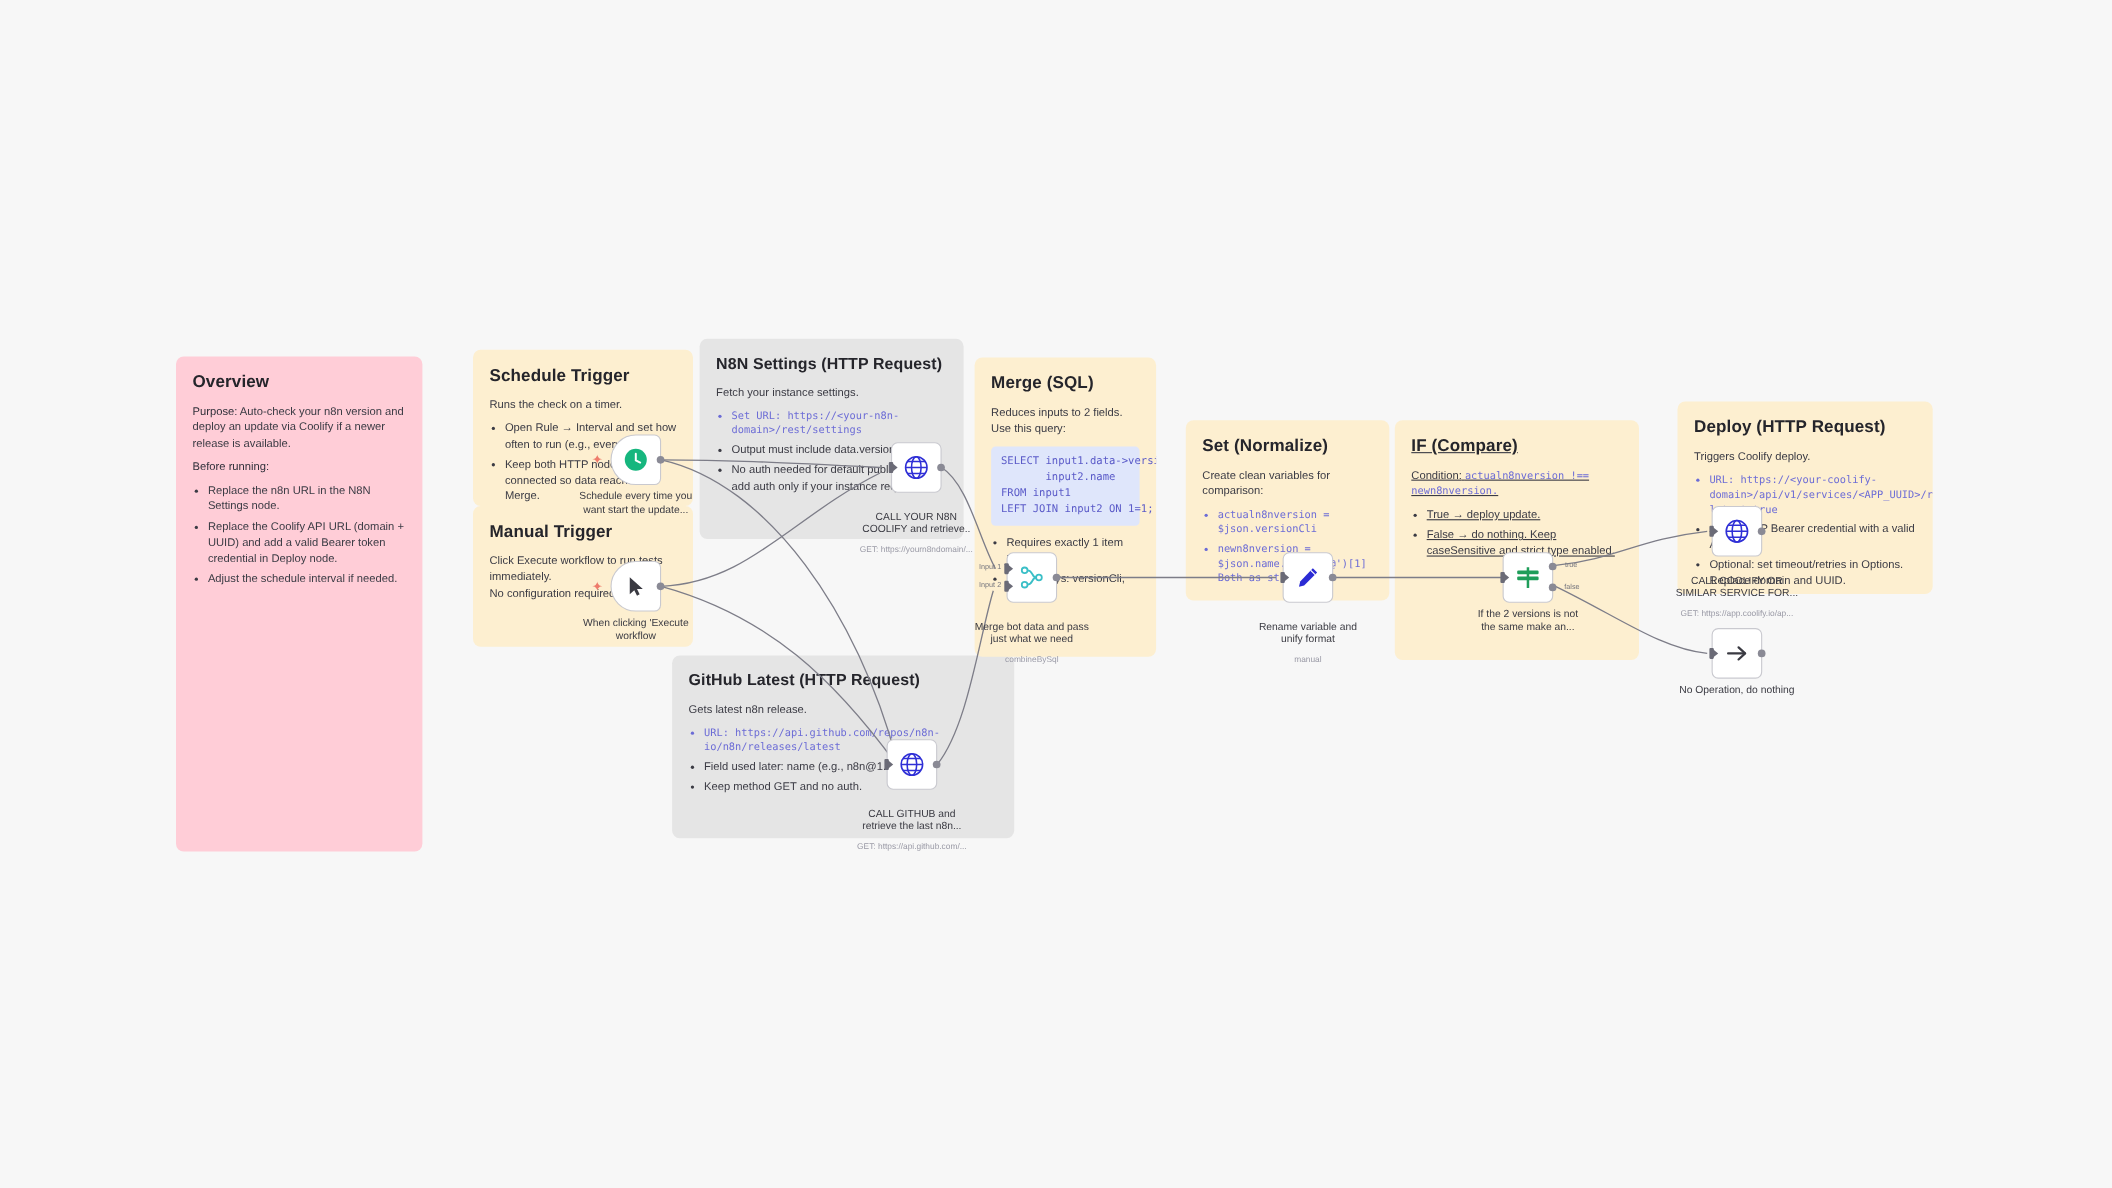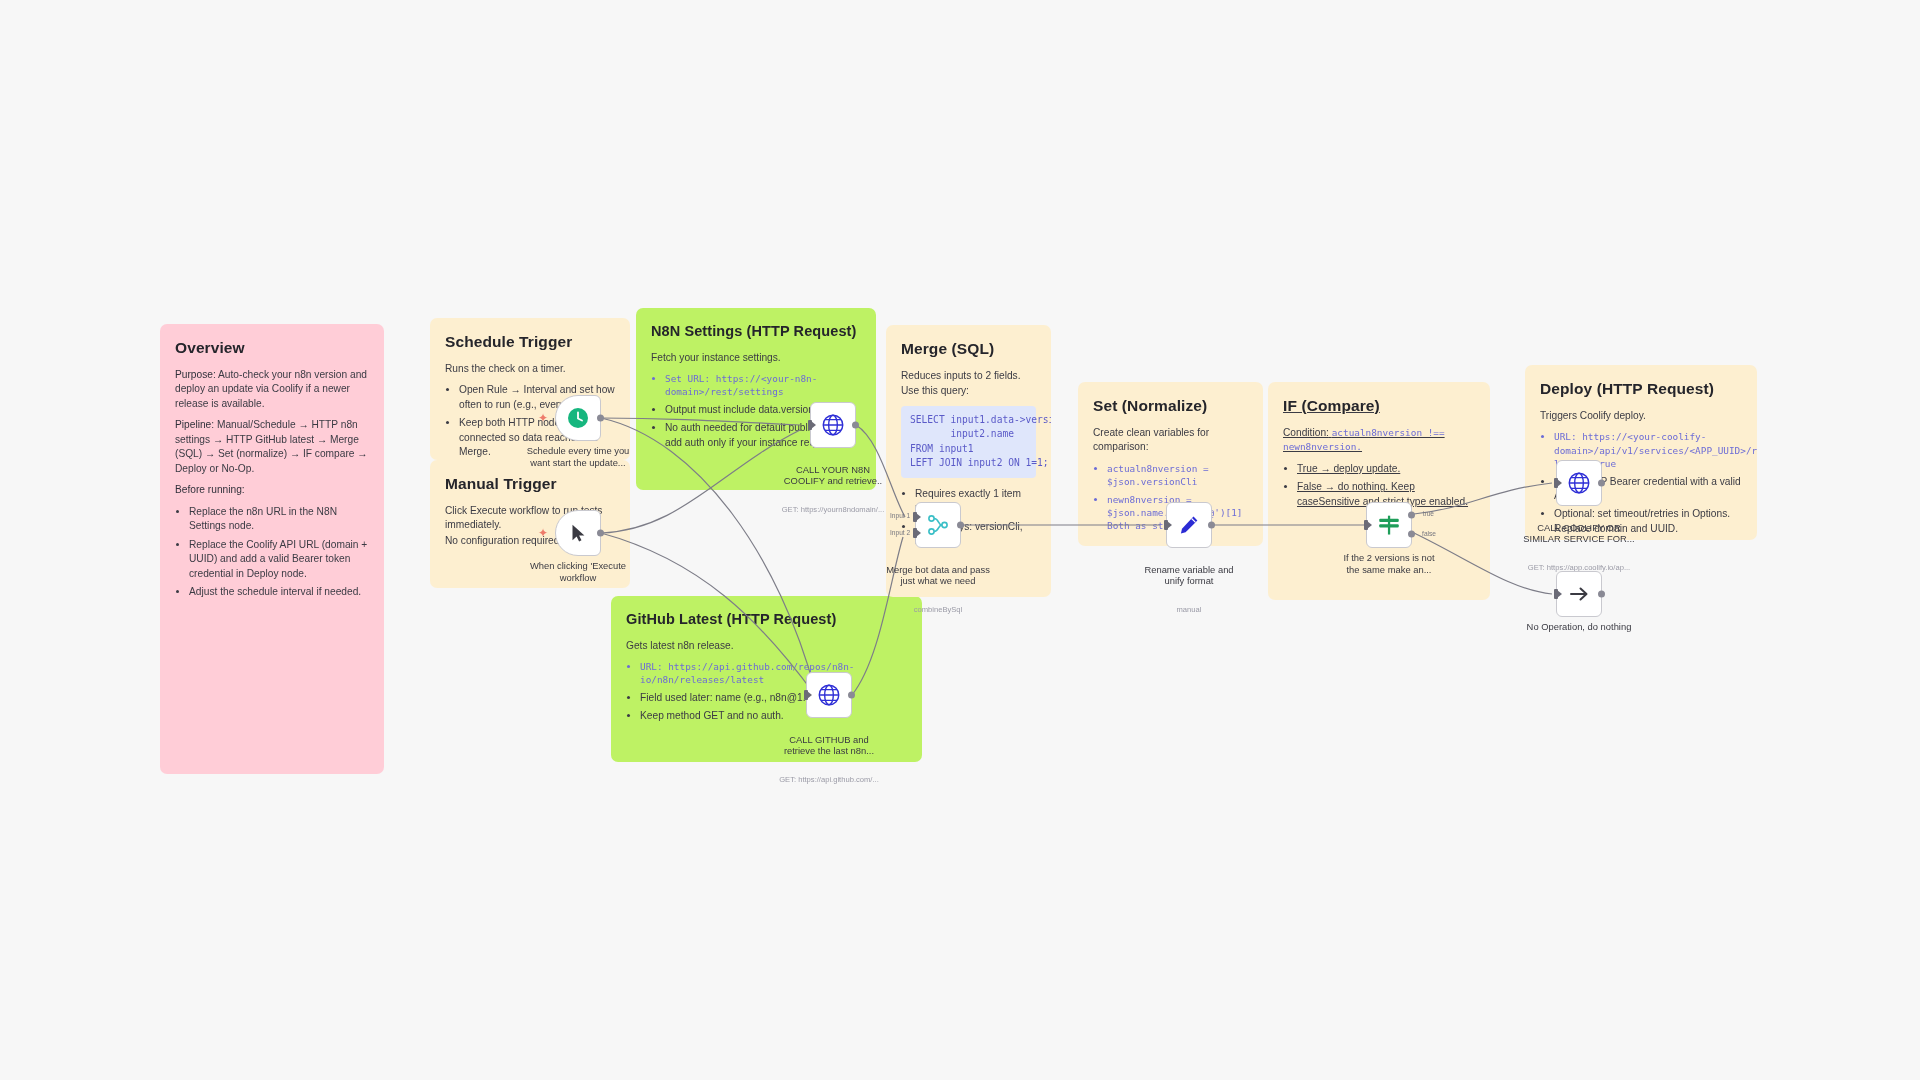--- a/index.html
+++ b/index.html
@@ -51,21 +51,21 @@
     padding: 7px 9px;
     margin: 7px 0 9px 0;
     font-family: "DejaVu Sans Mono", monospace;
     font-size: 9.6px;
     line-height: 1.5;
     color: #5a5ac8;
     white-space: pre;
   }
   .sticky-pink   { background: #ffcdd7; }
   .sticky-yellow { background: #fdefd0; }
-  .sticky-blue   { background: #bef264; }
+  .sticky-blue   { background: #e5e5e5; }
 
   
   .node {
     position: absolute;
     z-index: 20;
   }
   .node-box {
     width: 46px; height: 46px;
     background: #ffffff;
     border: 1.3px solid #c9c9cf;
@@ -86,21 +86,21 @@
     text-align: center;
     font-size: 9.4px;
     line-height: 1.24;
     color: #3a3a42;
     white-space: pre-line;
   }
   .node-sublabel {
     display: block;
     font-size: 7.6px;
     color: #9a9aa6;
-    margin-top: 18px;
+    margin-top: 8px;
   }
   .port {
     position: absolute;
     width: 7px; height: 7px;
     border-radius: 50%;
     background: #8a8a95;
     top: 50%;
     transform: translateY(-50%);
   }
   .port-out { right: -4px; }
@@ -160,21 +160,20 @@
 
       <path d="M1414,514 C1470,508 1490,490 1552,483"></path>
 
       <path d="M1414,533 C1470,560 1510,590 1552,594"></path>
     </g>
   </svg>
 
   <div class="sticky sticky-pink" style="left:160px; top:324px; width:224px; height:450px;">
     <h2>Overview</h2>
     <p><b>Purpose</b><span>: Auto-check your n8n version and deploy an update via Coolify if a newer release is available.</span></p>
-    <p><b>Pipeline</b><span>: Manual/Schedule → HTTP n8n settings → HTTP GitHub latest → Merge (SQL) → Set (normalize) → IF compare → Deploy or No-Op.</span></p>
     <p><b>Before running:</b></p>
     <ul>
       <li>Replace the n8n URL in the N8N Settings node.</li>
       <li>Replace the Coolify API URL (domain + UUID) and add a valid Bearer token credential in Deploy node.</li>
       <li>Adjust the schedule interval if needed.</li>
     </ul>
   </div>
 
   <div class="sticky sticky-yellow" style="left:430px; top:318px; width:200px; height:142px;">
     <h2>Schedule Trigger</h2>

